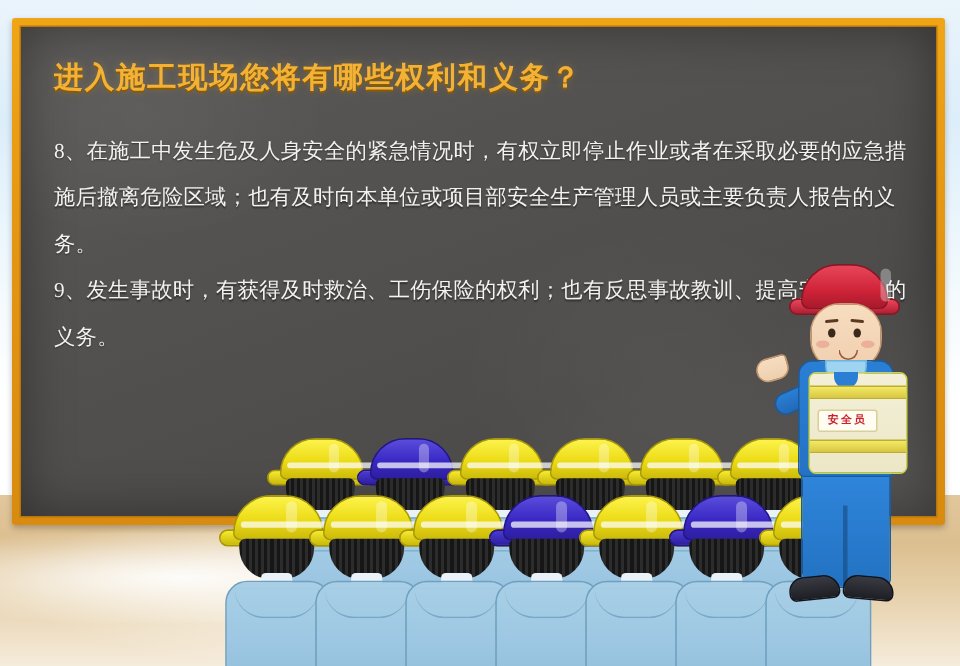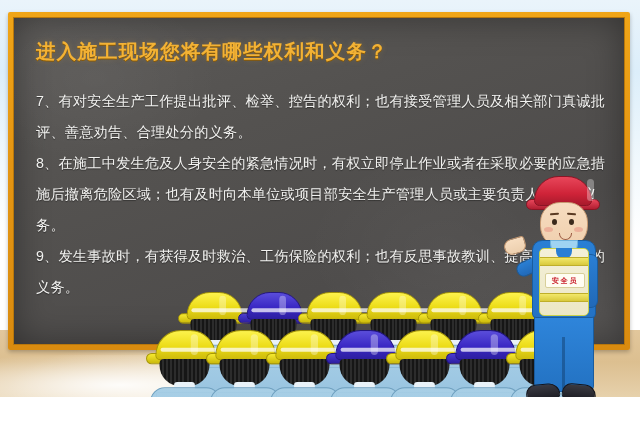--- a/index.html
+++ b/index.html
@@ -2,22 +2,23 @@
 <html><head>
 <meta charset="utf-8">
 <style>
   html,body{margin:0;padding:0;}
   body{
     width:640px;height:444px;overflow:hidden;
     font-family:"Liberation Sans","DejaVu Sans",sans-serif;
     background:#ffffff;
   }
   #stage{
-    position:relative;width:640px;height:397px;overflow:hidden;
+    position:relative;width:640px;height:444px;overflow:hidden;
     background:linear-gradient(180deg,#eaf4fb 0%,#dceefa 18%,#f2f9fd 42%,#ffffff 60%);
+    font-family:Liberation Serif, serif;
   }
   
   .floor{
     position:absolute;left:0;top:330px;width:640px;height:114px;
     background:
       radial-gradient(ellipse 420px 90px at 300px 60px, rgba(255,255,255,.85) 0%, rgba(255,255,255,0) 70%),
       linear-gradient(180deg,#e2c79c 0%,#dcbf90 28%,#e7d2ad 60%,#f6ecdc 100%);
   }
   .floor-glow{
     position:absolute;left:0;top:355px;width:640px;height:60px;
@@ -96,21 +97,21 @@
     background:linear-gradient(180deg,#2a7fd4 0%,#2472c4 100%);
     border-radius:10px 10px 4px 4px;border:1.2px solid #1a5c9e;
   }
   .ins-collar{
     position:absolute;left:44px;top:64px;width:26px;height:14px;
     background:#9fd3f2;border-radius:0 0 12px 12px;border:1px solid #6fb2dc;
   }
   .ins-vest{
     position:absolute;left:33px;top:72px;width:48px;height:66px;
     background:linear-gradient(180deg,#f4f0d8 0%,#ece7c6 100%);
-    border:1.5px solid #c9d24a;border-radius:5px;
+    border:1.5px solid #c9d24a;border-radius:5px;padding-left:16px;
   }
   .ins-vest-strip{
     position:absolute;left:0;right:0;height:7px;
     background:linear-gradient(180deg,#f2e86a,#d9c93c);
     border-top:1px solid #bfae2a;border-bottom:1px solid #bfae2a;
   }
   .ins-vest-strip.s1{top:8px;} .ins-vest-strip.s2{top:44px;}
   .ins-vest-v{
     position:absolute;left:16px;top:-1px;width:16px;height:11px;
     background:#2a7fd4;border-radius:0 0 9px 9px;
@@ -215,21 +216,20 @@
   <div class="board-frame">
     <div class="board-frame-inner"></div>
   </div>
 
   <div class="board">
     <div class="board-noise"></div>
 
     <div class="title">进入施工现场您将有哪些权利和义务？</div>
 
     <div class="body-text">
-      <p class="para">7、有对安全生产工作提出批评、检举、控告的权利；也有接受管理人员及相关部门真诚批评、善意劝告、合理处分的义务。</p>
       <p class="para">8、在施工中发生危及人身安全的紧急情况时，有权立即停止作业或者在采取必要的应急措施后撤离危险区域；也有及时向本单位或项目部安全生产管理人员或主要负责人报告的义务。</p>
       <p class="para">9、发生事故时，有获得及时救治、工伤保险的权利；也有反思事故教训、提高安全意识的义务。</p>
     </div>
   </div>
 
   <div class="crowd">
     <div id="back-row">
         <div class="worker hy" style="left: 178px; top: 6px; transform: scale(0.96); transform-origin: left top;">
           <div class="w-helmet-brim"></div>
           <div class="w-helmet">

